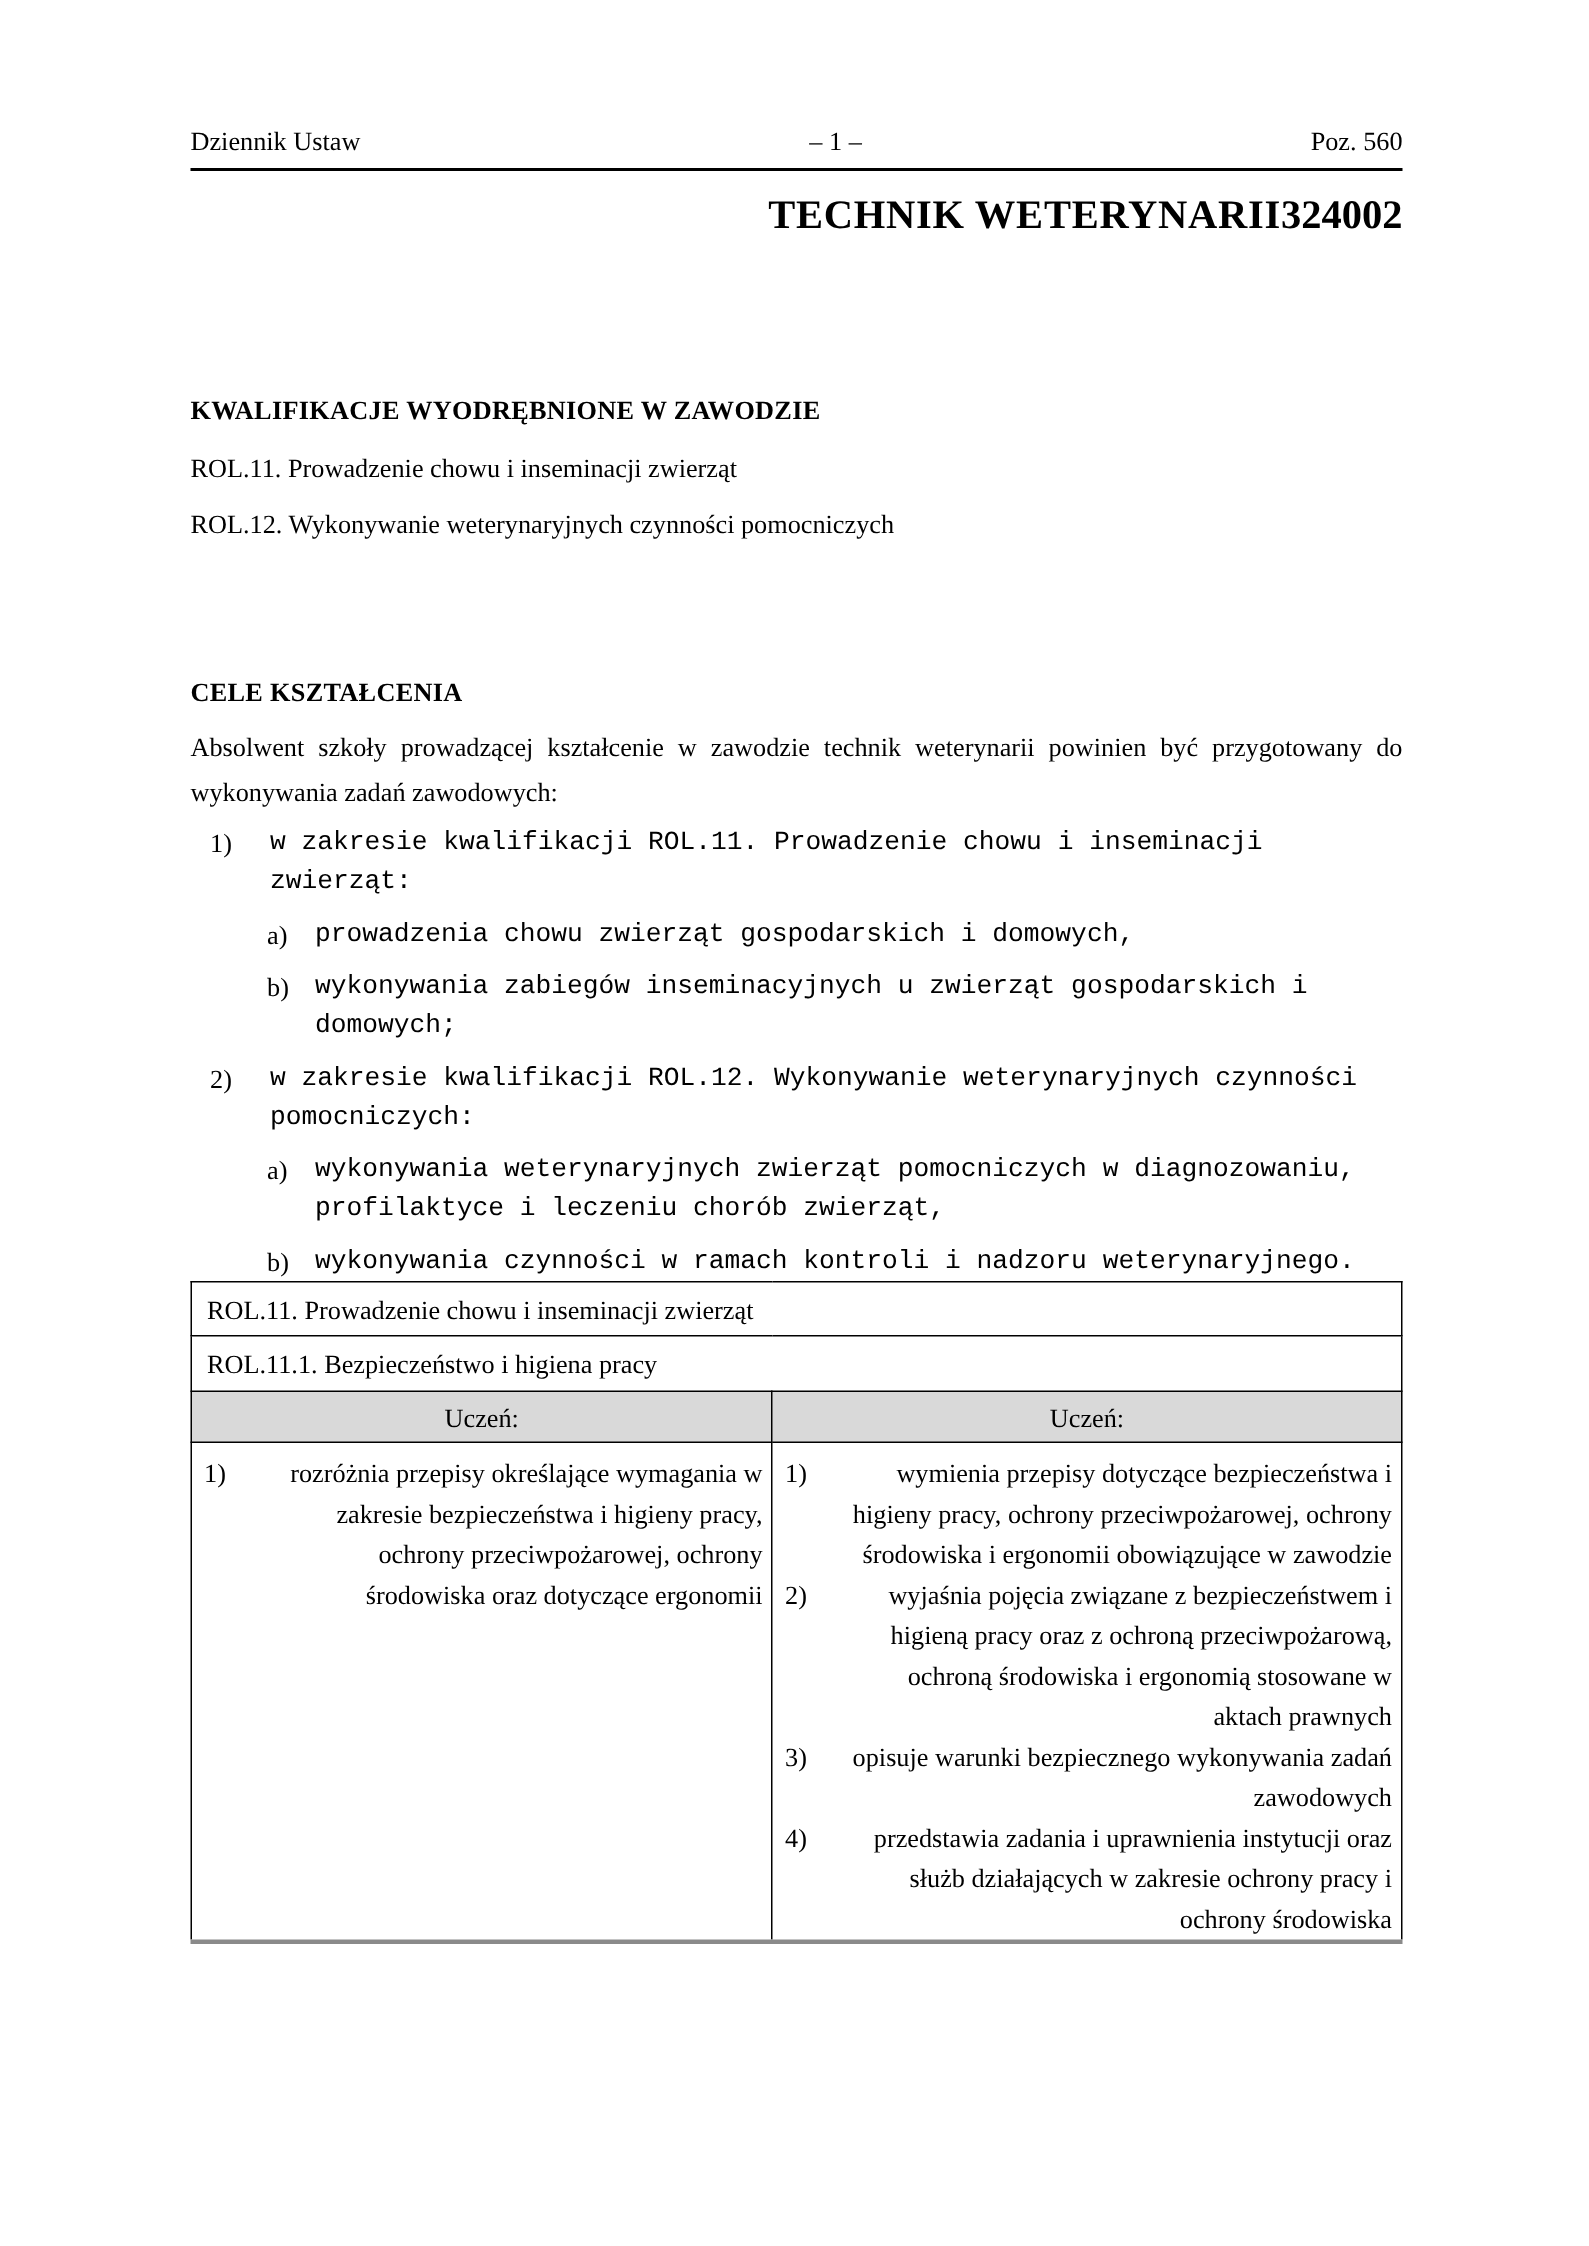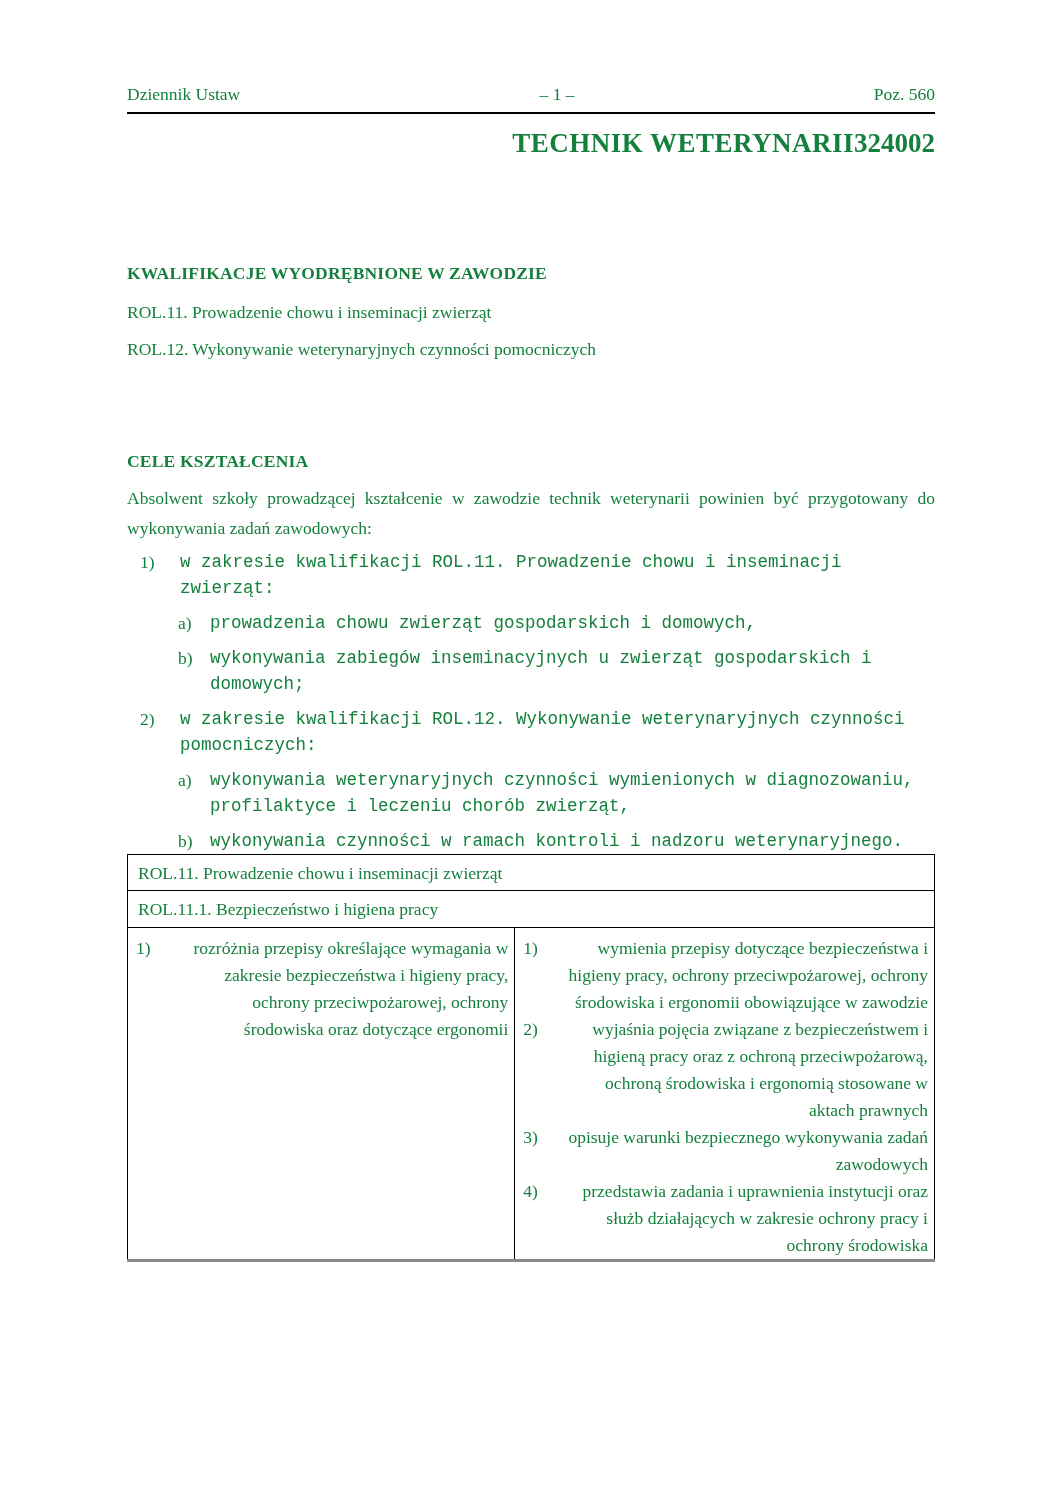--- a/index.html
+++ b/index.html
@@ -1,21 +1,21 @@
 <!DOCTYPE html>
 <html><head>
 <meta charset="utf-8">
 <style>
   * { margin:0; padding:0; box-sizing:border-box; }
   html,body { background:#ffffff; }
   .page {
     position:relative;
     width:1059px; height:1497px;
     background:#ffffff;
-    color:#15803d;
+    color:#000000;
     font-family:"Liberation Serif", serif;
     font-size:17.5px;
     padding:84px 124px 0 127px;
     overflow:hidden;
   }
   
   .doc-header { display:flex; justify-content:space-between; align-items:baseline; line-height:21px; }
   .rule { border-top:2px solid #000; margin-top:7px; }
   .title-row { display:flex; justify-content:flex-end; align-items:baseline; margin-top:13px; }
   .title-row .prof { font-size:27px; font-weight:bold; line-height:32px; letter-spacing:0.5px; }
@@ -98,40 +98,44 @@
     <div class="li l2">
       <span class="marker">b)</span>
       <span class="txt">wykonywania zabiegów inseminacyjnych u zwierząt gospodarskich i domowych;</span>
     </div>
     <div class="li l1">
       <span class="marker">2)</span>
       <span class="txt">w zakresie kwalifikacji ROL.12. Wykonywanie weterynaryjnych czynności pomocniczych:</span>
     </div>
     <div class="li l2">
       <span class="marker">a)</span>
-      <span class="txt">wykonywania weterynaryjnych czynności wymienionych w diagnozowaniu, profilaktyce i leczeniu chorób zwierząt,</span>
+      <span class="txt">wykonywania weterynaryjnych zwierząt pomocniczych w diagnozowaniu, profilaktyce i leczeniu chorób zwierząt,</span>
     </div>
     <div class="li l2">
       <span class="marker">b)</span>
       <span class="txt">wykonywania czynności w ramach kontroli i nadzoru weterynaryjnego.</span>
     </div>
   </div>
 
 
   <table class="etable">
     <colgroup>
         <col class="c1">
         <col class="c2">
       </colgroup>
     <tbody>
       <tr class="r1">
         <td class="span-head" colspan="2">ROL.11. Prowadzenie chowu i inseminacji zwierząt</td>
       </tr>
       <tr class="r2">
         <td class="span-head" colspan="2">ROL.11.1. Bezpieczeństwo i higiena pracy</td>
+      </tr>
+      <tr class="r4 gray">
+        <td>Uczeń:</td>
+        <td>Uczeń:</td>
       </tr>
       <tr class="r5">
         <td class="content">
           <div class="cli">
             <span class="marker">1)</span>
             <span class="txt">rozróżnia przepisy określające wymagania w zakresie bezpieczeństwa i higieny pracy, ochrony przeciwpożarowej, ochrony środowiska oraz dotyczące ergonomii</span>
           </div>
         </td>
         <td class="content">
           <div class="cli">

